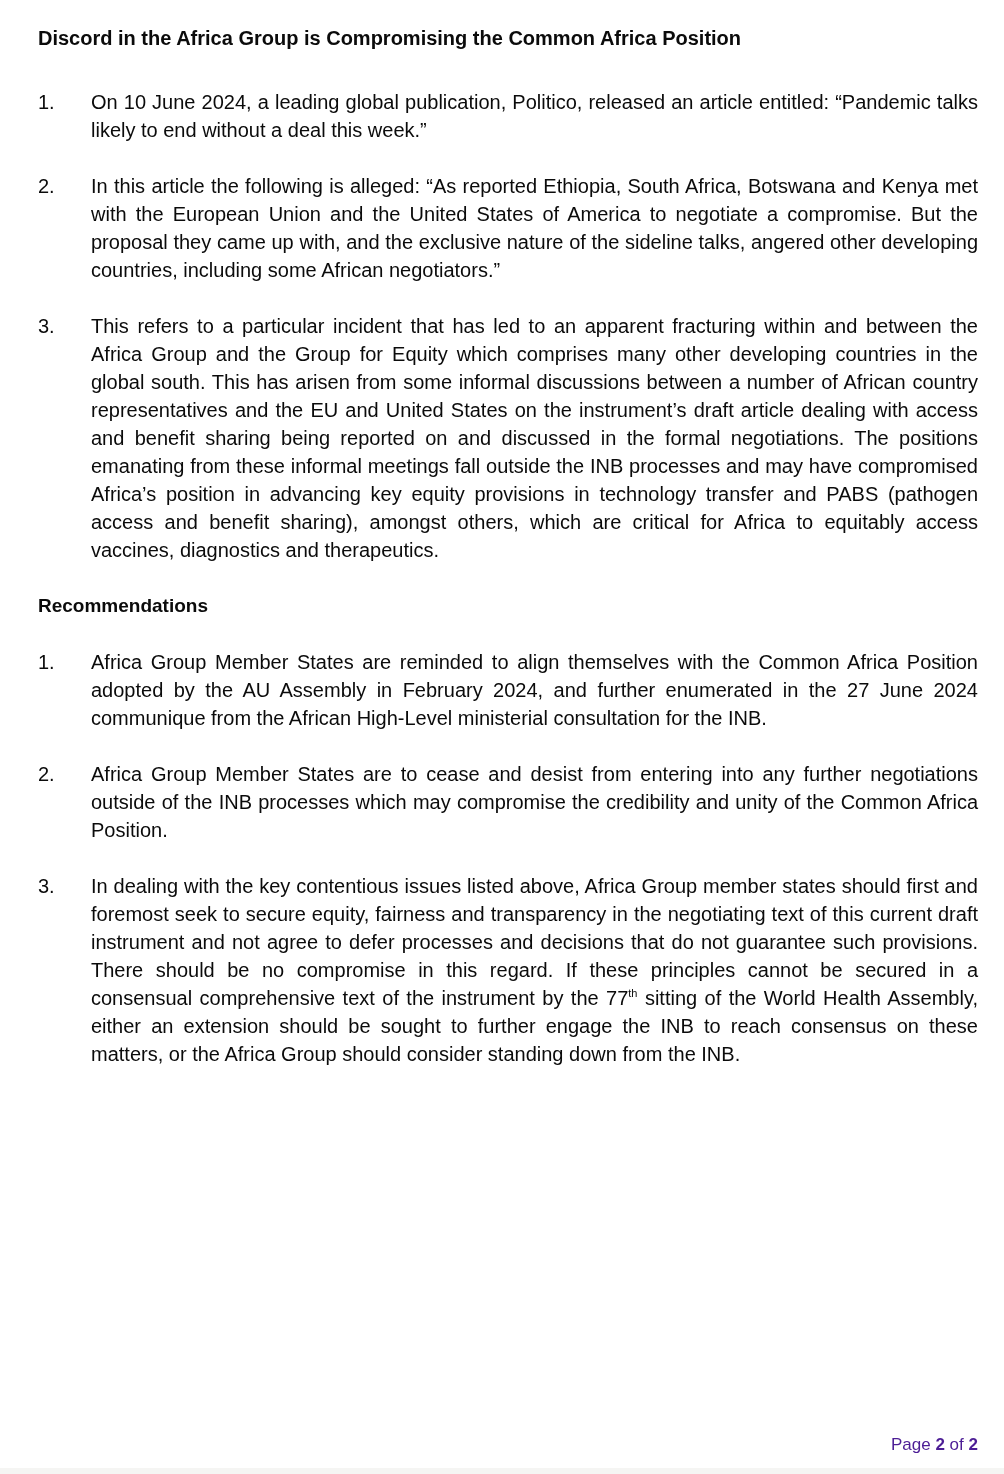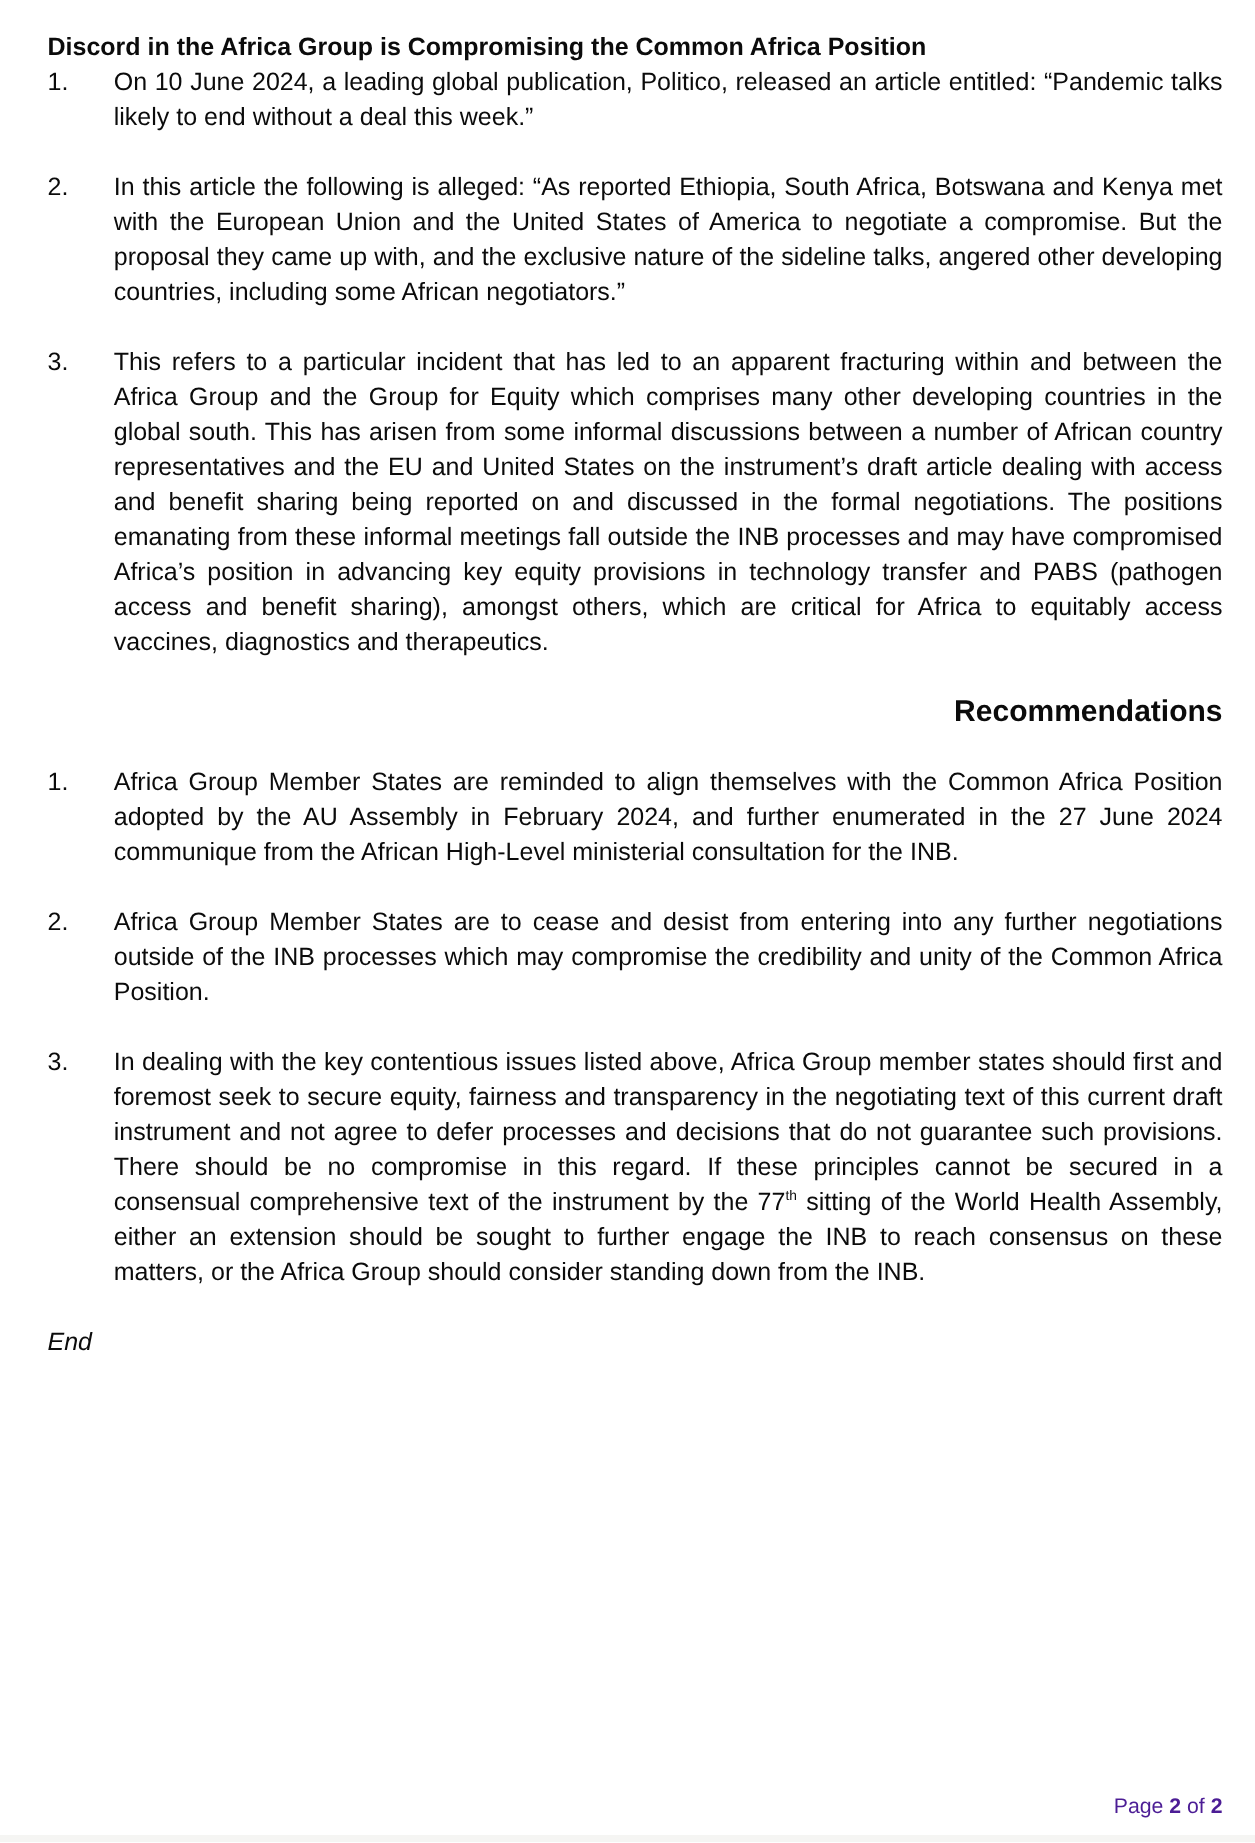--- a/index.html
+++ b/index.html
@@ -18,28 +18,28 @@
   .content {
     position: absolute;
     left: 38px;
     top: 24px;
     width: 940px;
   }
   .doc-title {
     font-size: 20px;
     font-weight: bold;
     line-height: 28px;
+    margin-bottom: 36px;
   }
   .section-heading {
-    font-size: 24px;
+    font-size: 19px;
     font-weight: bold;
     line-height: 28px;
     margin-top: 11px;
     margin-bottom: 28px;
-    text-align: right;
   }
   .num-item {
     display: flex;
     margin-bottom: 28px;
   }
   .num-item .num {
     flex: 0 0 53px;
     width: 53px;
   }
   .num-item .para {
@@ -106,21 +106,20 @@
       <div class="num-item">
         <div class="num">2.</div>
         <div class="para">Africa Group Member States are to cease and desist from entering into any further negotiations outside of the INB processes which may compromise the credibility and unity of the Common Africa Position.</div>
       </div>
       <div class="num-item">
         <div class="num">3.</div>
         <div class="para"><span>In dealing with the key contentious issues listed above, Africa Group member states should first and foremost seek to secure equity, fairness and transparency in the negotiating text of this current draft instrument and not agree to defer processes and decisions that do not guarantee such provisions.  There should be no compromise in this regard. If these principles cannot be secured in a consensual comprehensive text of the instrument by the 77</span><sup>th</sup><span> sitting of the World Health Assembly, either an extension should be sought to further engage the INB to reach consensus on these matters, or the Africa Group should consider standing down from the INB.</span></div>
       </div>
     </div>
 
-    <div class="end-marker">End</div>
 
   </div>
 
   <div class="footer">
     <span>Page</span>
     <b>2</b>
     <span>of</span>
     <b>2</b>
   </div>
 

